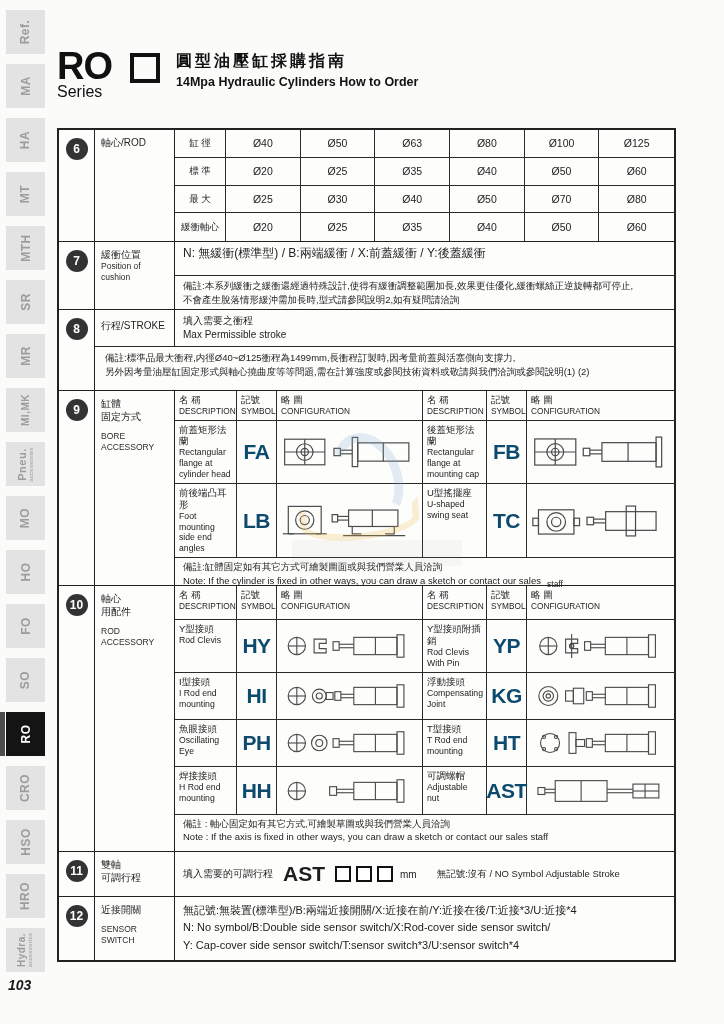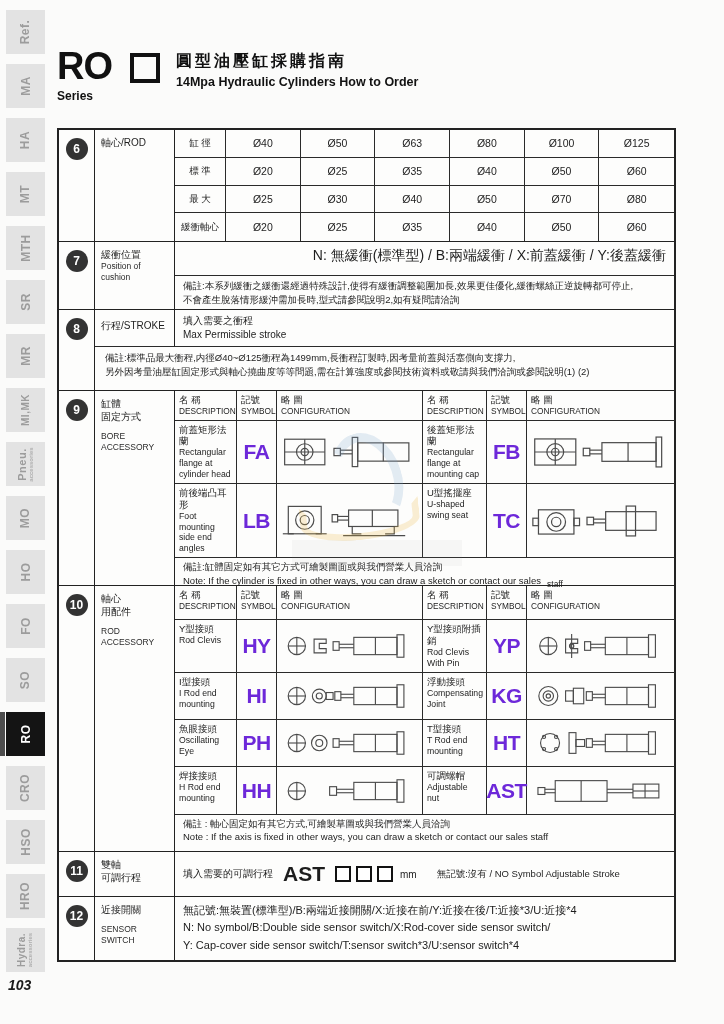--- a/index.html
+++ b/index.html
@@ -15,21 +15,21 @@
                color:#9c9c9c; letter-spacing:.5px; text-align:center; line-height:1; }
   .tab .vtxt .sub { display:block; font-size:6px; letter-spacing:0; font-weight:bold; color:#b0b0b0; }
   .tab.active { background:#141414; }
   .tab.active .vtxt { color:#ffffff; }
   .tab-accent { position:absolute; left:0; width:5px; background:#4d4d4d; }
   .pagenum { position:absolute; left:8px; top:977px; font-size:14px; font-weight:bold; font-style:italic; color:#1a1a1a; }
 
   
   .hdr { position:absolute; left:57px; top:50px; display:flex; align-items:flex-start; }
   .series-code { font-size:38px; font-weight:900; letter-spacing:-1px; line-height:.85; color:#111; }
-  .series-label { font-size:12px; font-weight:bold; color:#111; margin-top:7px; }
+  .series-label { font-size:16px; font-weight:normal; color:#111; margin-top:1px; }
   .order-box { width:30px; height:30px; border:4px solid #111; margin:3px 16px 0 18px; background:transparent; }
   .titles { margin-top:1px; }
   .title-zh { font-size:16px; font-weight:bold; letter-spacing:3px; color:#111; }
   .title-en { font-size:12.5px; font-weight:bold; color:#111; margin-top:3px; }
 
   
   .doc-table { position:absolute; left:57px; top:128px; width:619px; height:834px;
                border:2px solid #222; background:#fdfdfc; display:flex; flex-direction:column; }
   .section { display:flex; border-top:1.4px solid #222; }
   .section:first-child { border-top:none; }
@@ -44,39 +44,39 @@
 
   
   .s6 { height:112px; }
   .s6-grid { flex:1; display:grid; grid-template-columns:51px repeat(6,1fr); grid-template-rows:repeat(4,1fr); }
   .s6-grid > div { display:flex; align-items:center; justify-content:center; font-size:10.5px; }
   .s6-grid .rl { font-size:9.5px; }
 
   
   .s7 { height:68px; }
   .s7-right { flex:1; display:flex; flex-direction:column; }
-  .s7-lines { height:34px; border-bottom:1px solid #2a2a2a; padding:3px 8px; font-size:14px; line-height:1.45;text-align:right; }
+  .s7-lines { height:34px; border-bottom:1px solid #2a2a2a; padding:3px 8px; font-size:12px; line-height:1.45; }
   .s7-note { flex:1; padding:3px 8px; font-size:9.5px; line-height:1.4; }
 
   
   .s8 { height:82px; }
   .s8-body { flex:1; display:flex; flex-direction:column; }
   .s8-top { display:flex; height:37px; border-bottom:1px solid #2a2a2a; }
   .s8-lines { flex:1; padding:4px 8px; font-size:10px; line-height:1.45; }
   .s8-note { flex:1; padding:4px 10px; font-size:9.5px; line-height:1.5; }
 
   
   .acc-right { flex:1; display:flex; flex-direction:column; }
   .acc-grid { display:grid; grid-template-columns:62px 40px 146px 64px 40px 1fr; }
   .acc-grid > div { padding:3px 4px; }
   .hcell { font-size:9.5px; line-height:1.25; }
   .hcell .en { font-size:8.3px; }
   .namecell { font-size:9.5px; line-height:1.25; }
   .namecell .en { font-size:8.7px; }
-  .symcell { display:flex; align-items:center; justify-content:center; font-size:21px; font-weight:900; letter-spacing:-.5px; color:#6d28d9; }
+  .symcell { display:flex; align-items:center; justify-content:center; font-size:21px; font-weight:900; letter-spacing:-.5px; color:#0c4a6e; }
   .cfgcell { display:flex; align-items:center; justify-content:center; }
   .s9 { height:195px; }
   .s9 .acc-head { height:33px; }
   .s9 .acc-row { flex:1; }
   .s9-note { height:36px; padding:2px 8px; font-size:9.5px; line-height:1.45; }
   .s10 { height:267px; }
   .s10 .acc-head { height:34px; }
   .s10 .acc-row { flex:1; }
   .s10-note { height:36px; padding:2px 8px; font-size:9.5px; line-height:1.45; }
   .acc-head, .acc-row { border-bottom:1px solid #2a2a2a; }

